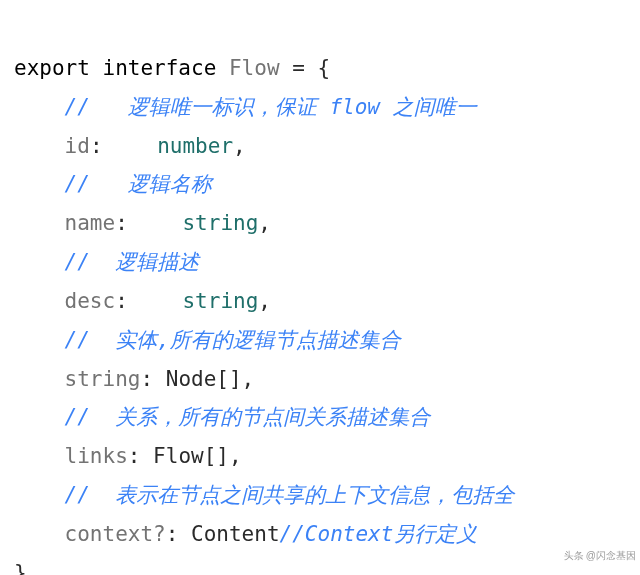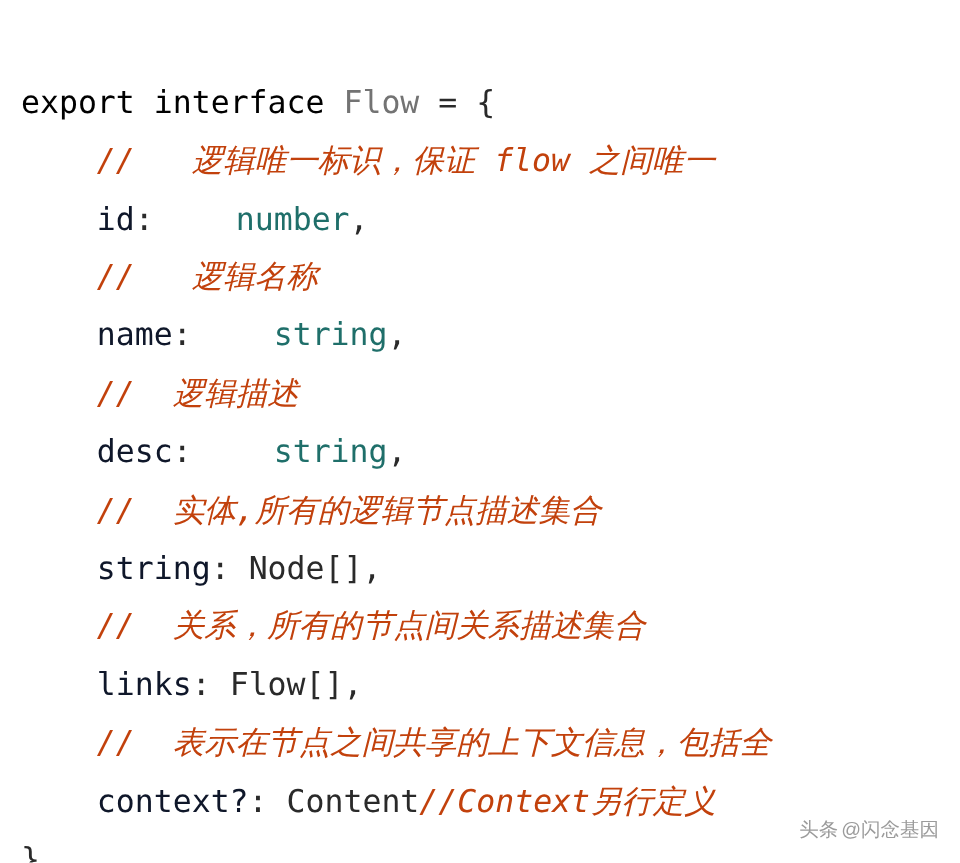--- a/index.html
+++ b/index.html
@@ -11,30 +11,30 @@
       font-size: 21px;
       line-height: 1.85;
       padding: 10px 14px;
       position: relative;
       overflow: hidden;
     }
     .code { white-space: pre; }
     .kw { color: #000; font-weight: 400; }
     .typename { color: #737373; font-weight: 400; }
     .punc { color: #2a2a2a; }
-    .prop { color: #0f172a; }
+    .prop { color: #737373; }
     .type { color: #1f6f6a; margin-left: 42px; }
     .typecls { color: #2a2a2a; }
-    .comment { color: #c2410c; font-style: italic; margin-top: 23px; }
+    .comment { color: #3b82f6; font-style: italic; margin-top: 23px; }
     .watermark {
       position: absolute;
       bottom: 10px;
-      right: 14px;
+      right: 4px;
       font-family: -apple-system, "PingFang SC", "Microsoft YaHei", sans-serif;
-      font-size: 13px;
+      font-size: 10px;
       color: #9b9b9b;
       font-style: normal;
     }
     .watermark-icon { margin-right: 2px; }
   </style>
 </head>
 <body>
 
 <div class="code">
 <span><span class="kw">export</span> <span class="kw">interface</span> <span class="typename">Flow</span> <span class="punc">=</span> <span class="punc">{</span></span>

